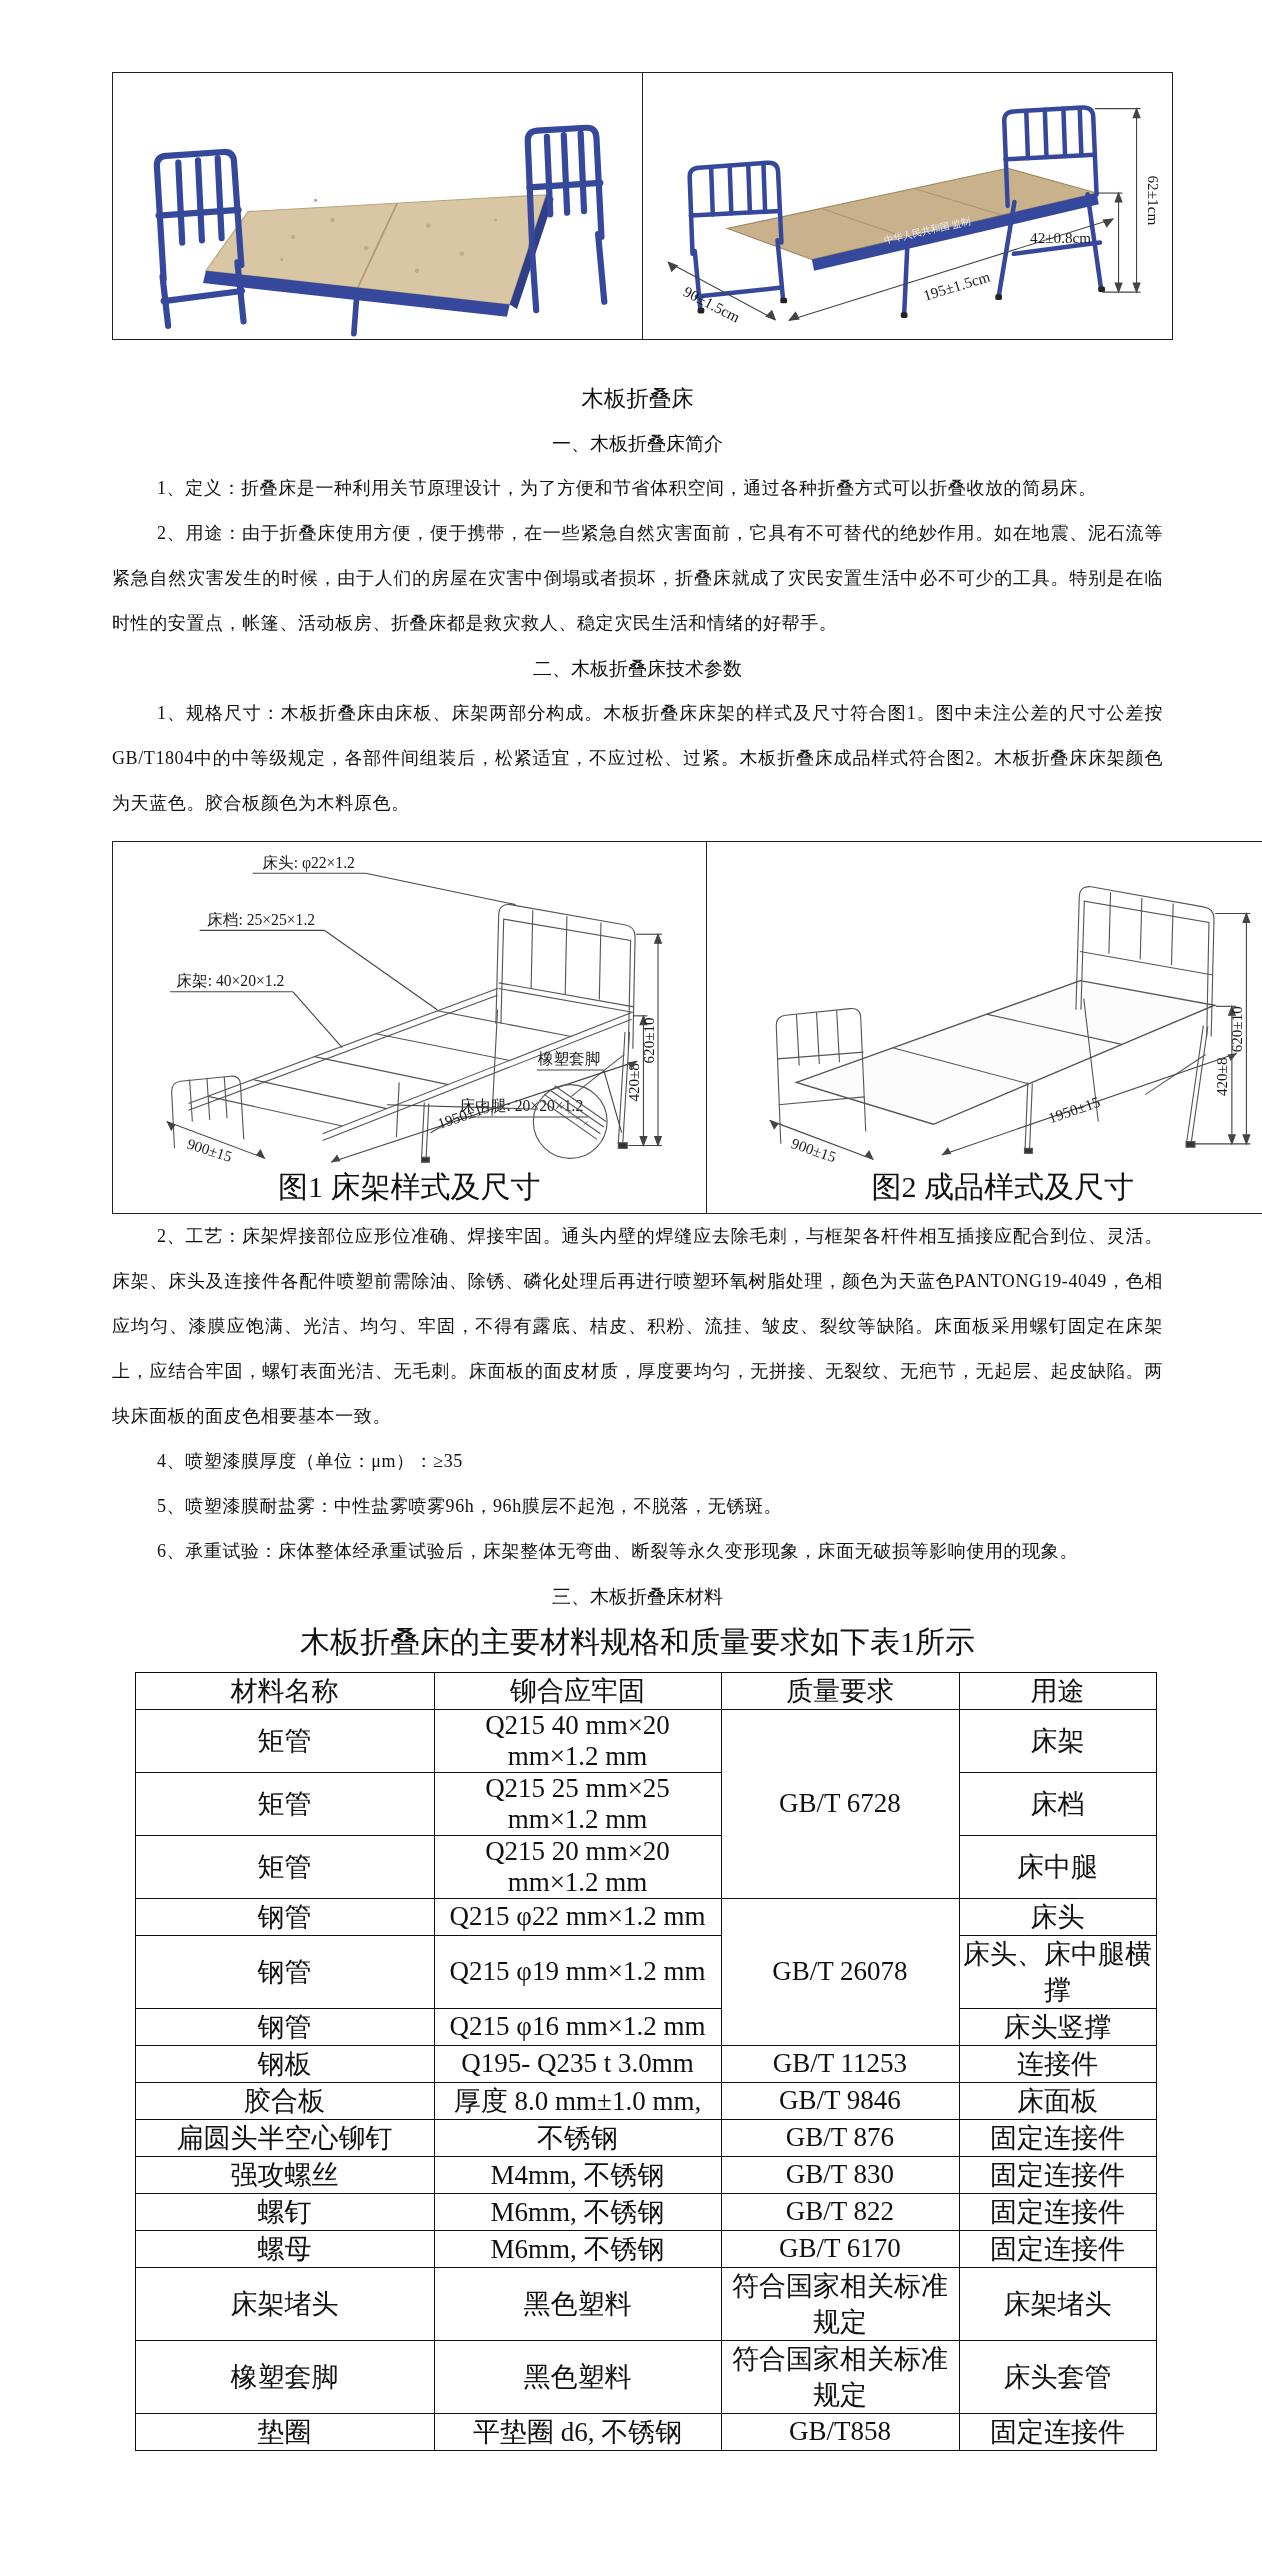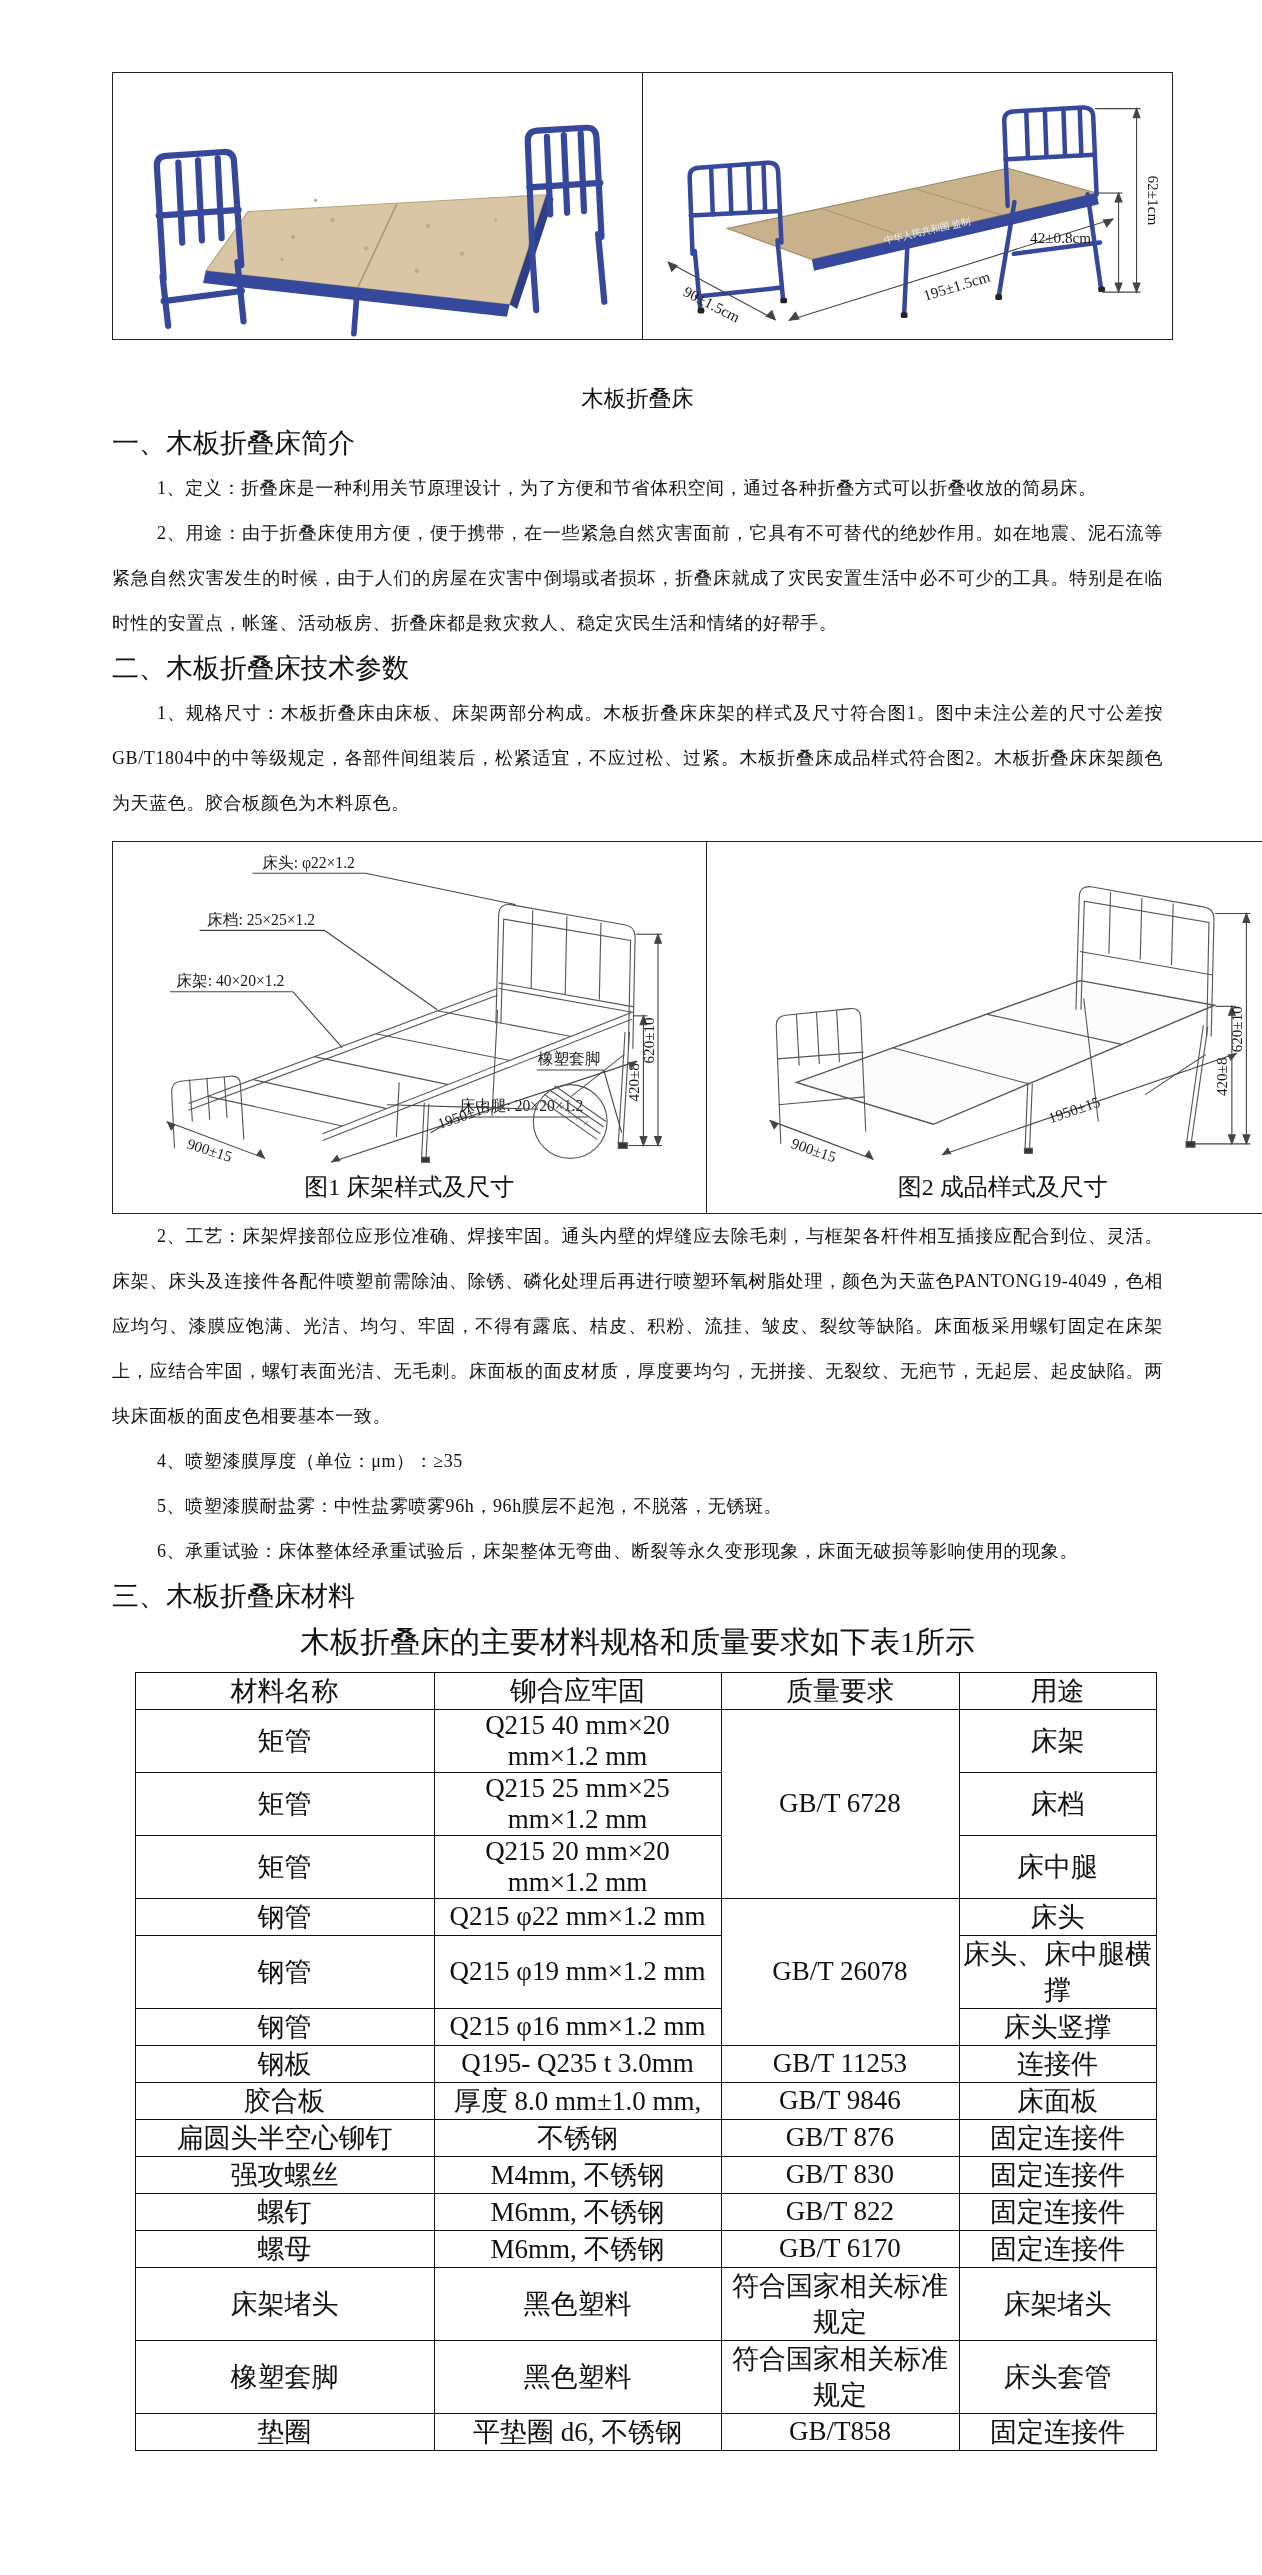--- a/index.html
+++ b/index.html
@@ -10,32 +10,32 @@
 
   
   .img-grid{box-sizing:border-box;width:1061px;height:268px;margin-top:72px;
             border:1.7px solid #222;display:flex;}
   .img-cell{flex:1 1 50%;position:relative;overflow:hidden;background:#fff;}
   .img-cell.left{border-right:1.7px solid #222;}
   .img-cell svg{display:block;width:100%;height:100%;}
 
   
   .caption{margin:36px 10px 0 0;font-size:22.5px;line-height:45px;text-align:center;}
-  .heading{margin:0 10px 0 0;font-size:27px;line-height:45px;text-align:left;}
+  .heading{margin:0 10px 0 0;font-size:19px;line-height:45px;text-align:center;}
   .para{margin:0 10px 0 0;font-size:18px;line-height:45px;text-align:justify;
         text-indent:45px;letter-spacing:0.6px;}
   .table-intro{margin:0 10px 0 0;font-size:30px;line-height:45px;text-align:center;}
 
   
   .fig-grid{box-sizing:border-box;width:1188px;height:373px;margin-top:15px;
             border:1.7px solid #222;display:flex;}
   .fig-cell{flex:1 1 50%;display:flex;flex-direction:column;overflow:hidden;background:#fff;}
   .fig-cell.left{border-right:1.7px solid #222;}
   .fig-cell svg{display:block;width:100%;height:327px;}
-  .fig-caption{height:40px;line-height:36px;font-size:24px;text-align:center;}
+  .fig-caption{height:40px;line-height:36px;font-size:30px;text-align:center;}
 
   
   table.materials{border-collapse:collapse;table-layout:fixed;width:1021px;
                   margin:7.9px 0 0 22.5px;}
   table.materials th,table.materials td{border:1.1px solid #111;height:33px;
       font-size:27px;font-weight:normal;text-align:center;vertical-align:middle;
       padding:0 2.2px;overflow:hidden;}
   col.c1{width:299px;}col.c2{width:287px;}col.c3{width:238px;}col.c4{width:197px;}
   .thin{stroke:#555;stroke-width:2;fill:none;}
   .dim{stroke:#444;stroke-width:2;fill:none;}

